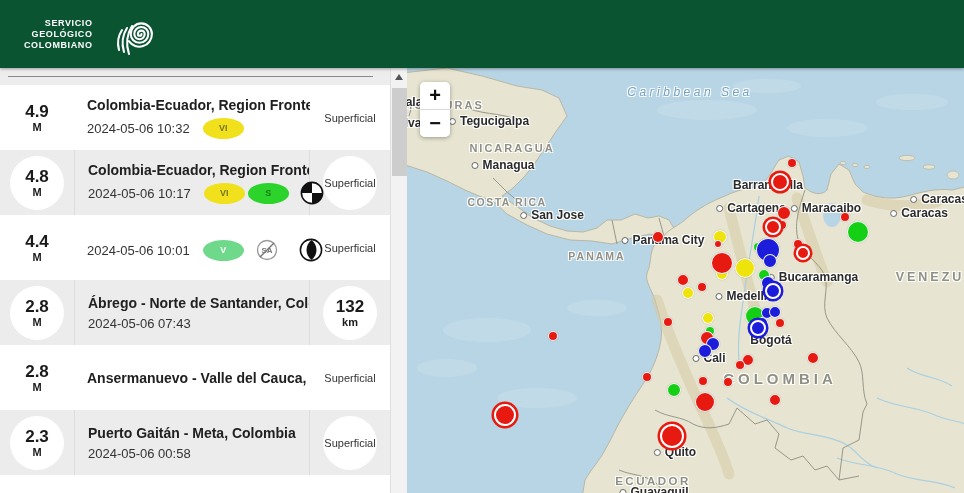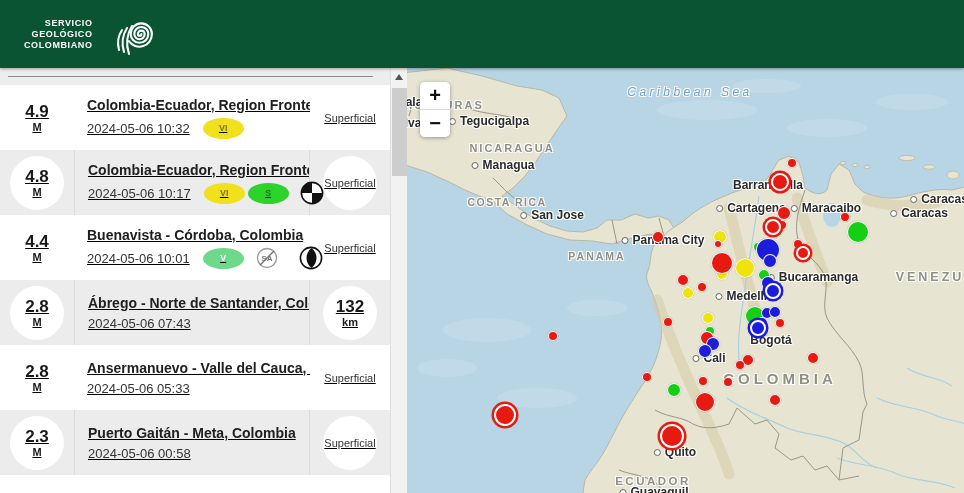--- a/index.html
+++ b/index.html
@@ -7,21 +7,21 @@
   body { font-family:"Liberation Sans", sans-serif; background:#fff; }
   .app { position:relative; width:964px; height:493px; overflow:hidden; background:#ededed; }
 
   
   .header { position:absolute; left:0; top:0; width:964px; height:68px; background:#0a5432; box-shadow:0 1px 3px rgba(0,0,0,.35); z-index:40; }
   .logo { position:absolute; left:24px; top:10px; display:flex; align-items:center; gap:20px; }
   .logo-text { text-align:right; color:#fff; font-size:9px; font-weight:bold; letter-spacing:.6px; line-height:11px; }
   .logo-mark svg { display:block; }
 
   
-  .sidebar { position:absolute; left:0; top:68px; width:390px; height:425px; background:#ededed; z-index:10;text-decoration:underline; }
+  .sidebar { position:absolute; left:0; top:68px; width:390px; height:425px; background:#ededed; z-index:10; }
   .filter-strip { position:relative; height:17px; background:#ededed; }
   .filter-strip .rule { position:absolute; left:8px; right:17px; top:8px; height:0; border-top:1px solid #8a8a8a; }
   .rows {}
   .row { position:relative; display:flex; align-items:center; height:65px; background:#fff; cursor:pointer; }
   .row.alt { background:#ececec; }
   .row-partial { height:18px; background:#fff; }
   .mag-wrap { width:74px; display:flex; justify-content:center; flex:none; }
   .circle54 { width:54px; height:54px; border-radius:50%; background:#fff; display:flex; flex-direction:column; align-items:center; justify-content:center; }
   .mag-val { font-size:17px; font-weight:bold; color:#1a1a1a; line-height:18px; }
   .mag-unit { font-size:11px; font-weight:bold; color:#1a1a1a; line-height:12px; }
@@ -145,21 +145,20 @@
           </div>
         </div>
         <div class="row">
           <div class="mag-wrap">
             <div class="circle54">
               <span class="mag-val">4.4</span>
               <span class="mag-unit">M</span>
             </div>
           </div>
           <div class="row-main">
-            <div class="row-title">Buenavista - Córdoba, Colombia</div>
             <div class="row-sub">
               <span class="row-date">2024-05-06 10:01</span>
               <span class="badges">
                 <span class="badge" style="background: rgb(111, 217, 139); color: rgb(255, 255, 255);">V</span>
                 <span class="badge">
                   <svg width="22" height="22" viewBox="0 0 22 22">
                     <circle cx="11" cy="11" r="9.5" fill="#fff" stroke="#999" stroke-width="1.3"></circle>
                     <text x="11" y="14" font-size="8" font-weight="bold" fill="#777" text-anchor="middle" font-family="Liberation Sans, sans-serif">SA</text>
                     <line x1="4" y1="18" x2="18" y2="4" stroke="#777" stroke-width="1.4"></line>
                   </svg>
@@ -201,23 +200,20 @@
         </div>
         <div class="row">
           <div class="mag-wrap">
             <div class="circle54">
               <span class="mag-val">2.8</span>
               <span class="mag-unit">M</span>
             </div>
           </div>
           <div class="row-main">
             <div class="row-title">Ansermanuevo - Valle del Cauca, C...</div>
-            <div class="row-sub">
-              <span class="row-date">2024-05-06 05:33</span>
-            </div>
           </div>
           <div class="depth-wrap">
             <div class="circle54">
               <span class="depth-text">Superficial</span>
             </div>
           </div>
         </div>
         <div class="row alt">
           <div class="mag-wrap">
             <div class="circle54">

